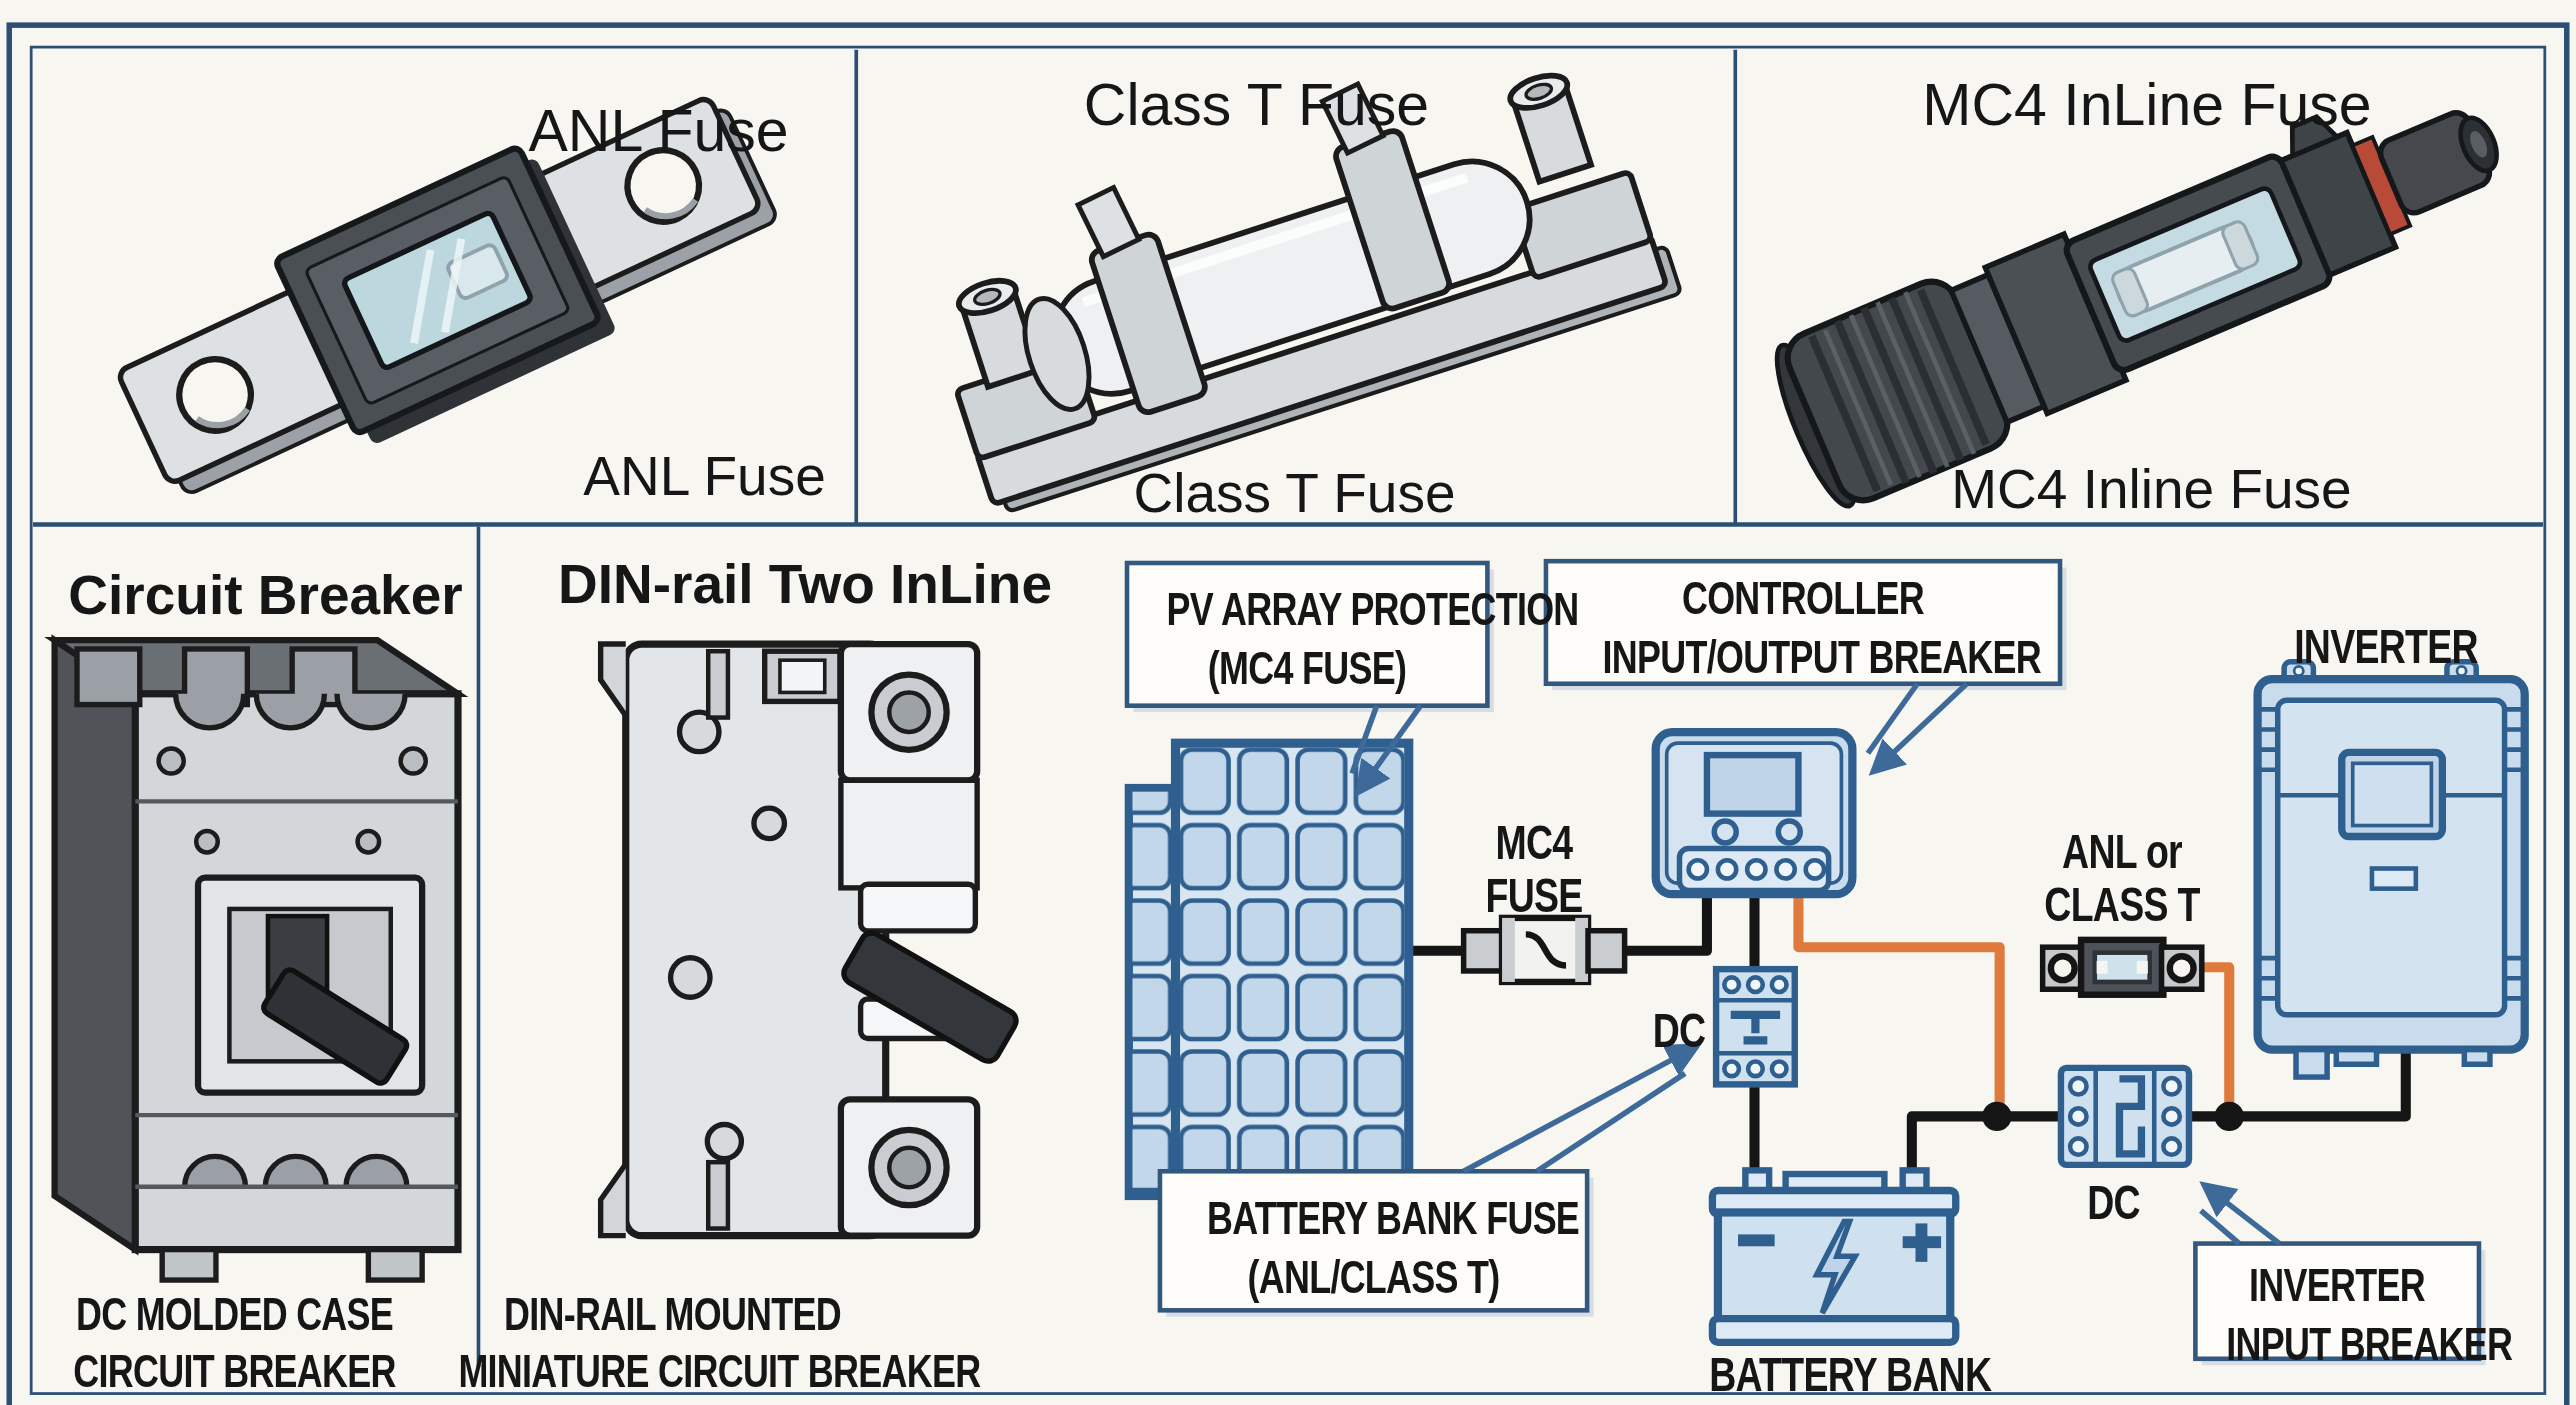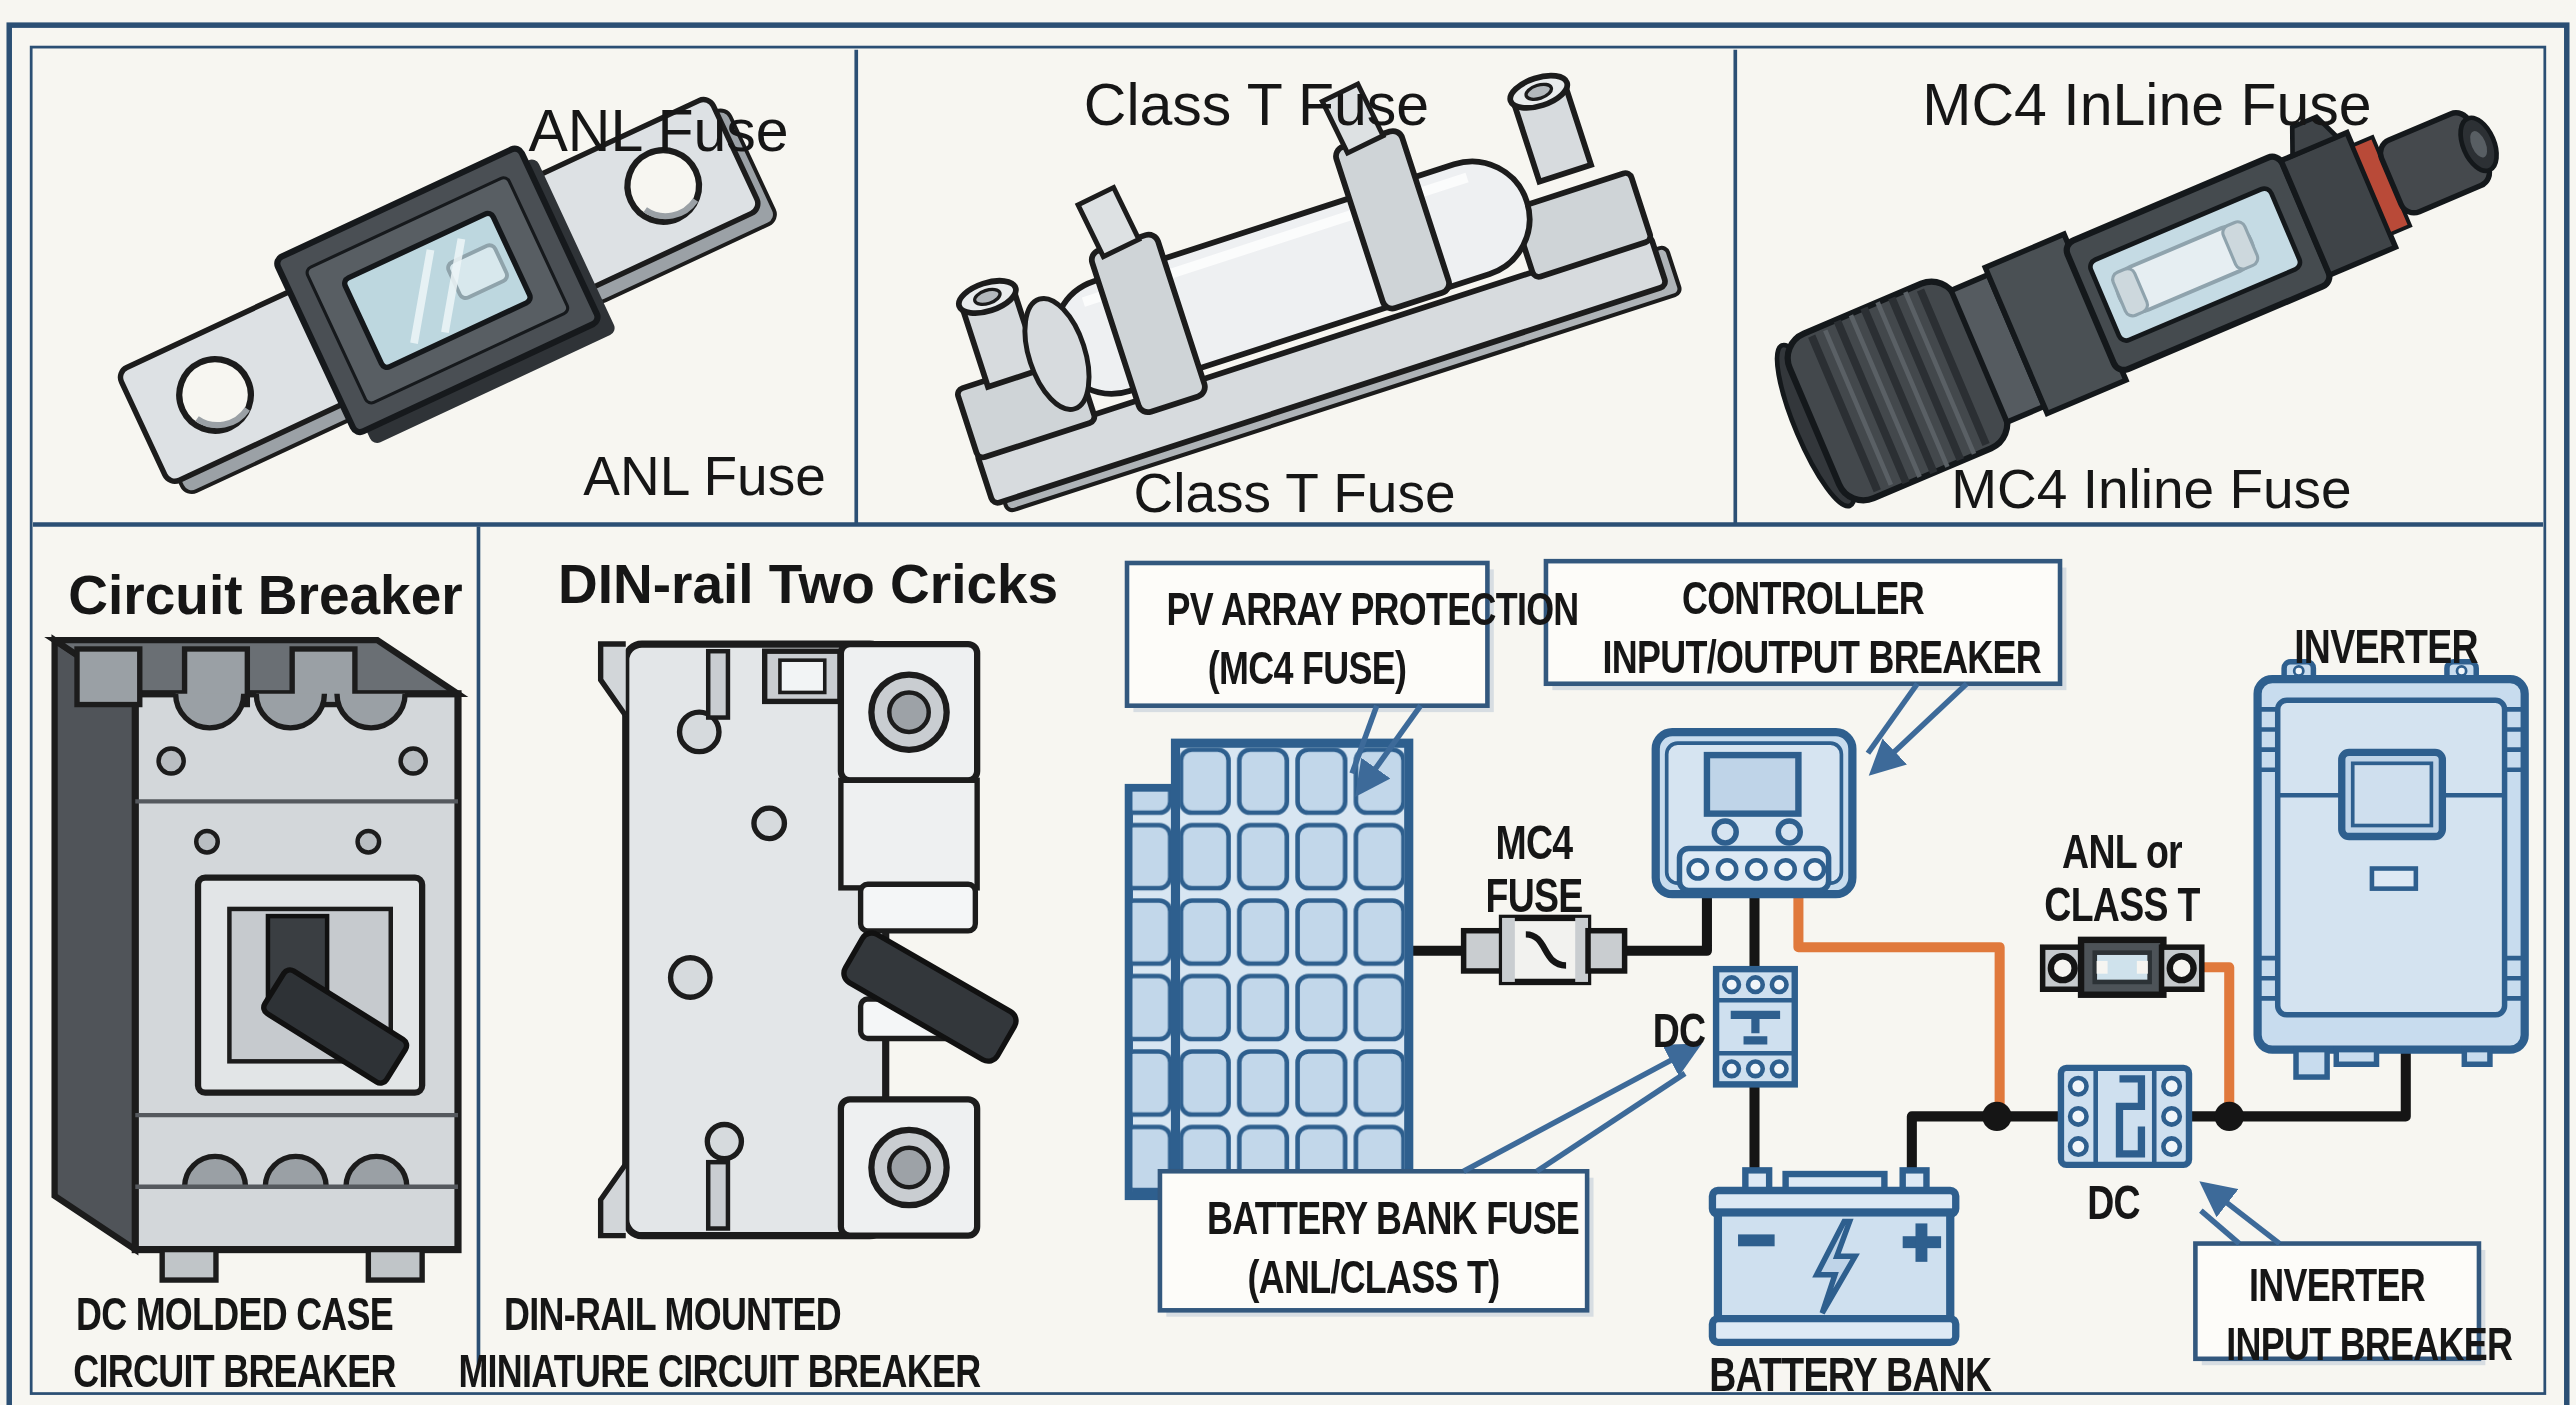--- a/index.html
+++ b/index.html
@@ -281,21 +281,21 @@
 
   <div class="label t-title ctr" style="left:1866px;top:55px;width:562px;">MC4 InLine Fuse</div>
   <div class="label t-cap ctr" style="left:1877px;top:441px;width:549px;">MC4 Inline Fuse</div>
 
   <div class="label t-sec ctr" style="left:55px;top:547px;width:421px;">Circuit Breaker</div>
   <div class="label ctr cond cap2" style="left:5.5px;top:1270px;width:457px;">
     <div>DC MOLDED CASE</div>
     <div>CIRCUIT BREAKER</div>
   </div>
 
-  <div class="label t-sec" style="left:558px;top:536px;">DIN-rail Two Cricks</div>
+  <div class="label t-sec" style="left:558px;top:536px;">DIN-rail Two InLine</div>
   <div class="label ctr cond cap2" style="left:398px;top:1270px;width:549px;">
     <div>DIN-RAIL MOUNTED</div>
     <div>MINIATURE CIRCUIT BREAKER</div>
   </div>
 
   <div class="label ctr cond callout-txt" style="left:1127px;top:564px;width:360px;">
     <div>PV ARRAY PROTECTION</div>
     <div>(MC4 FUSE)</div>
   </div>
   <div class="label ctr cond callout-txt" style="left:1546px;top:553px;width:514px;">

